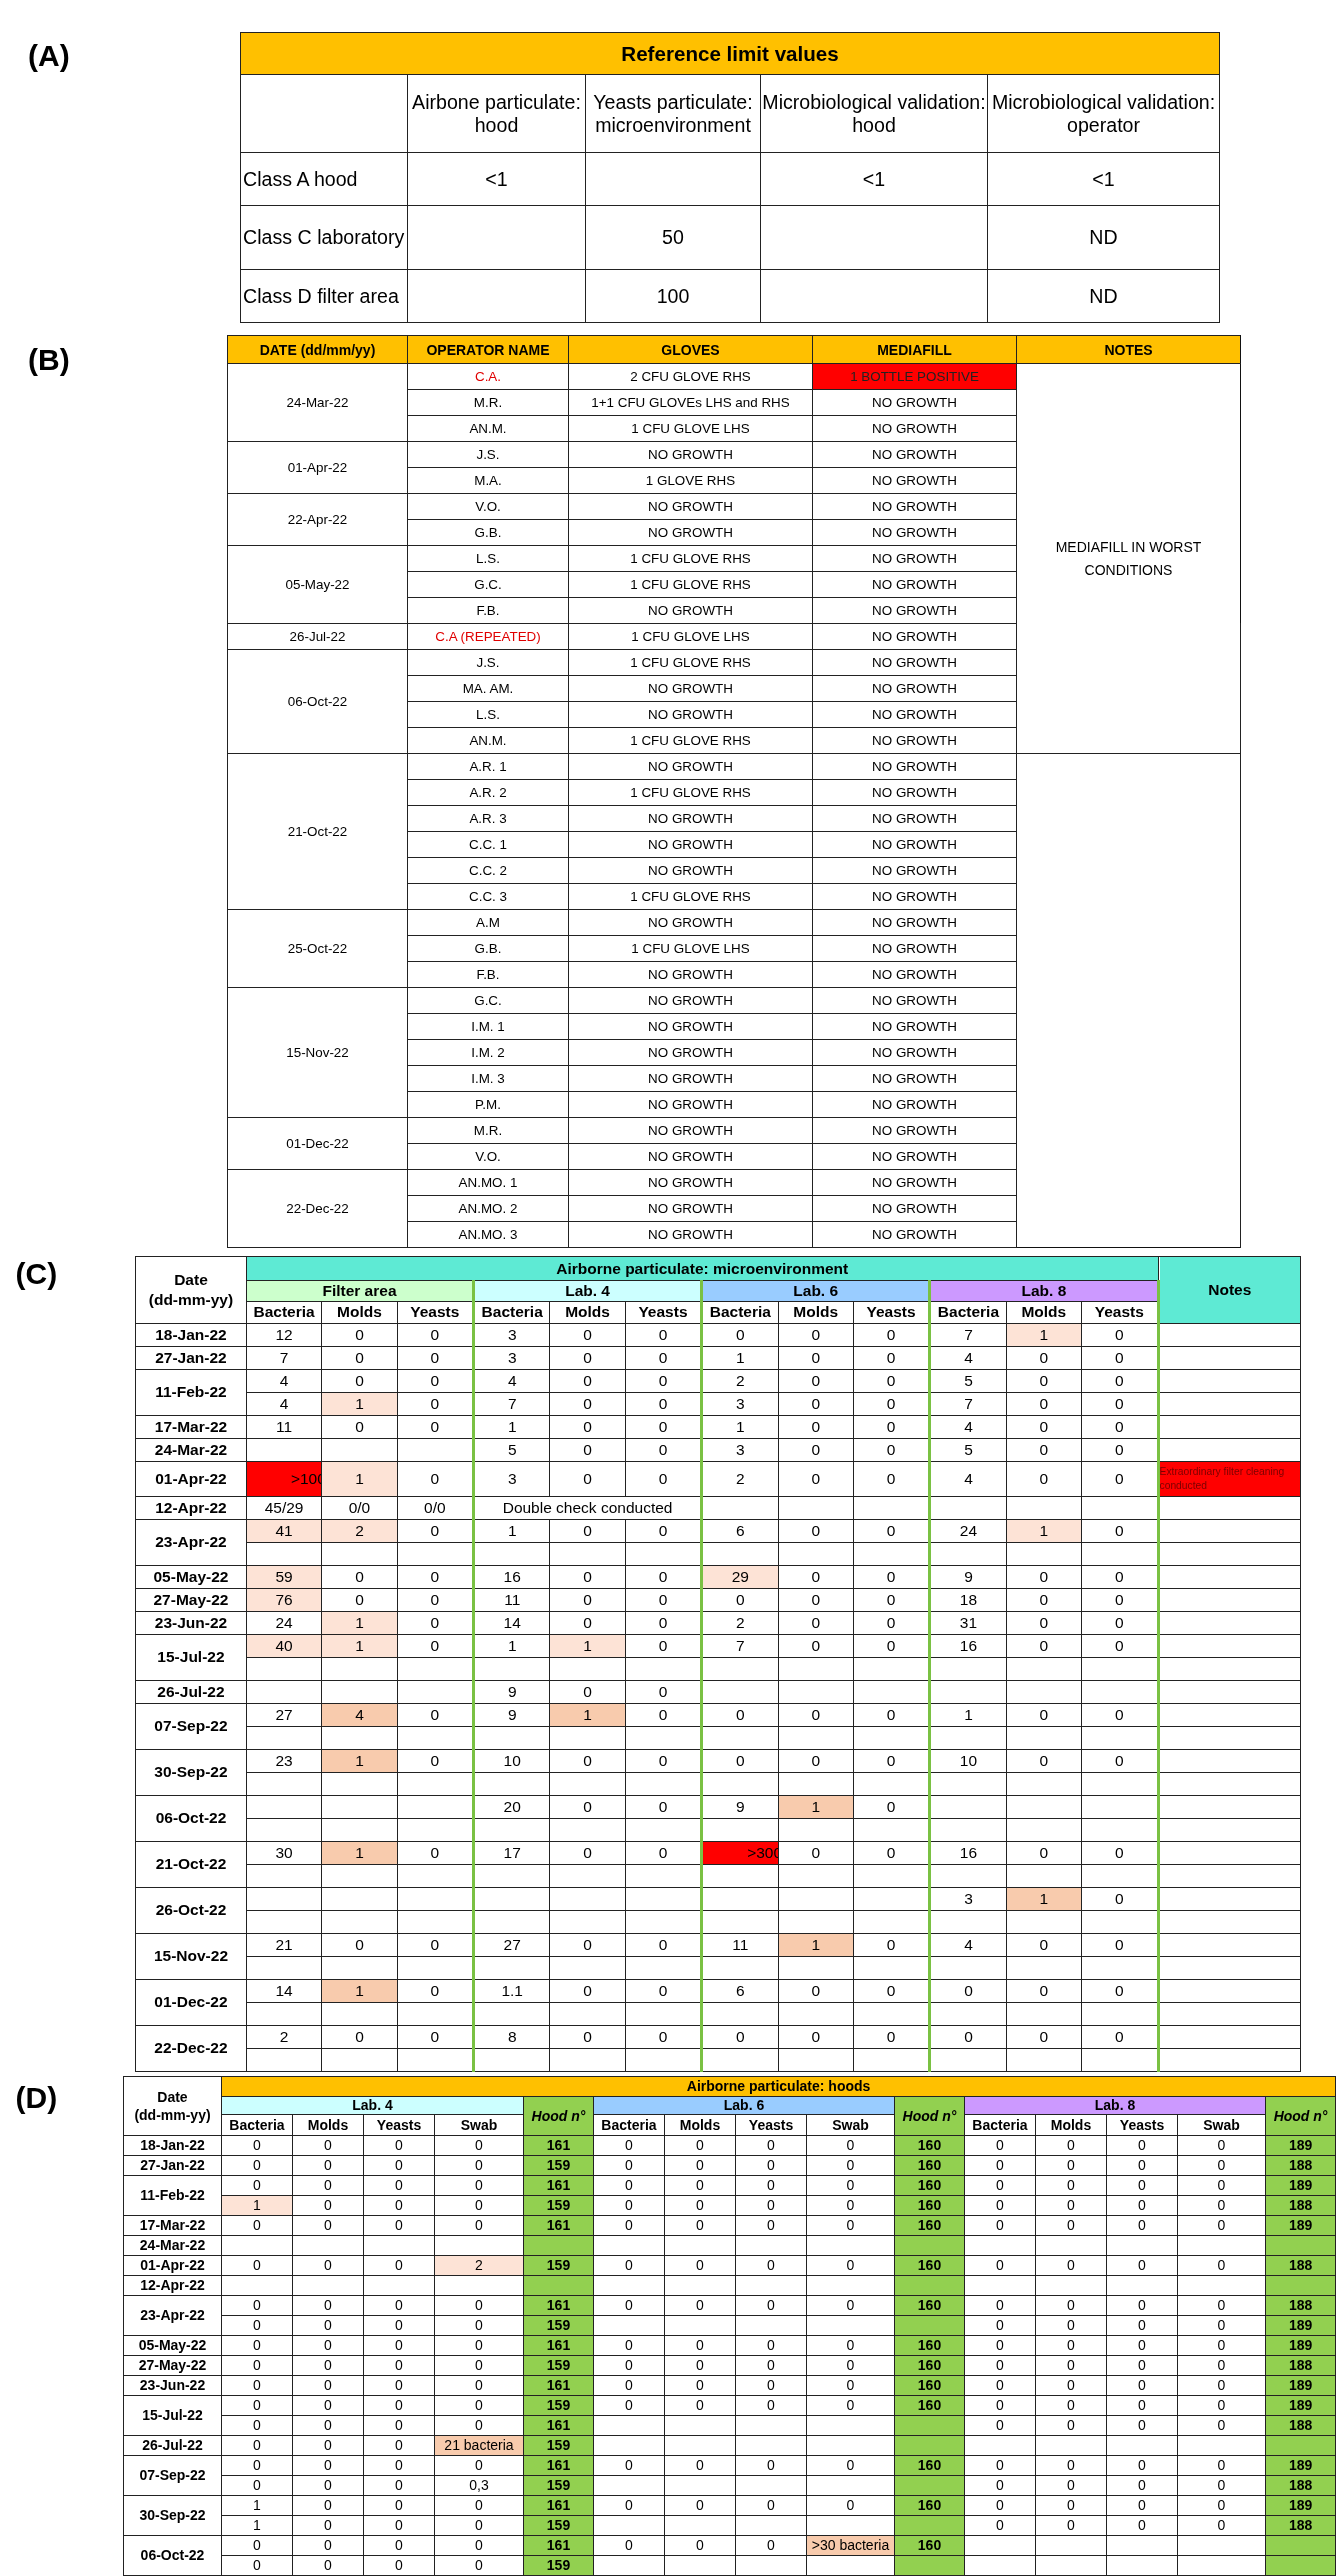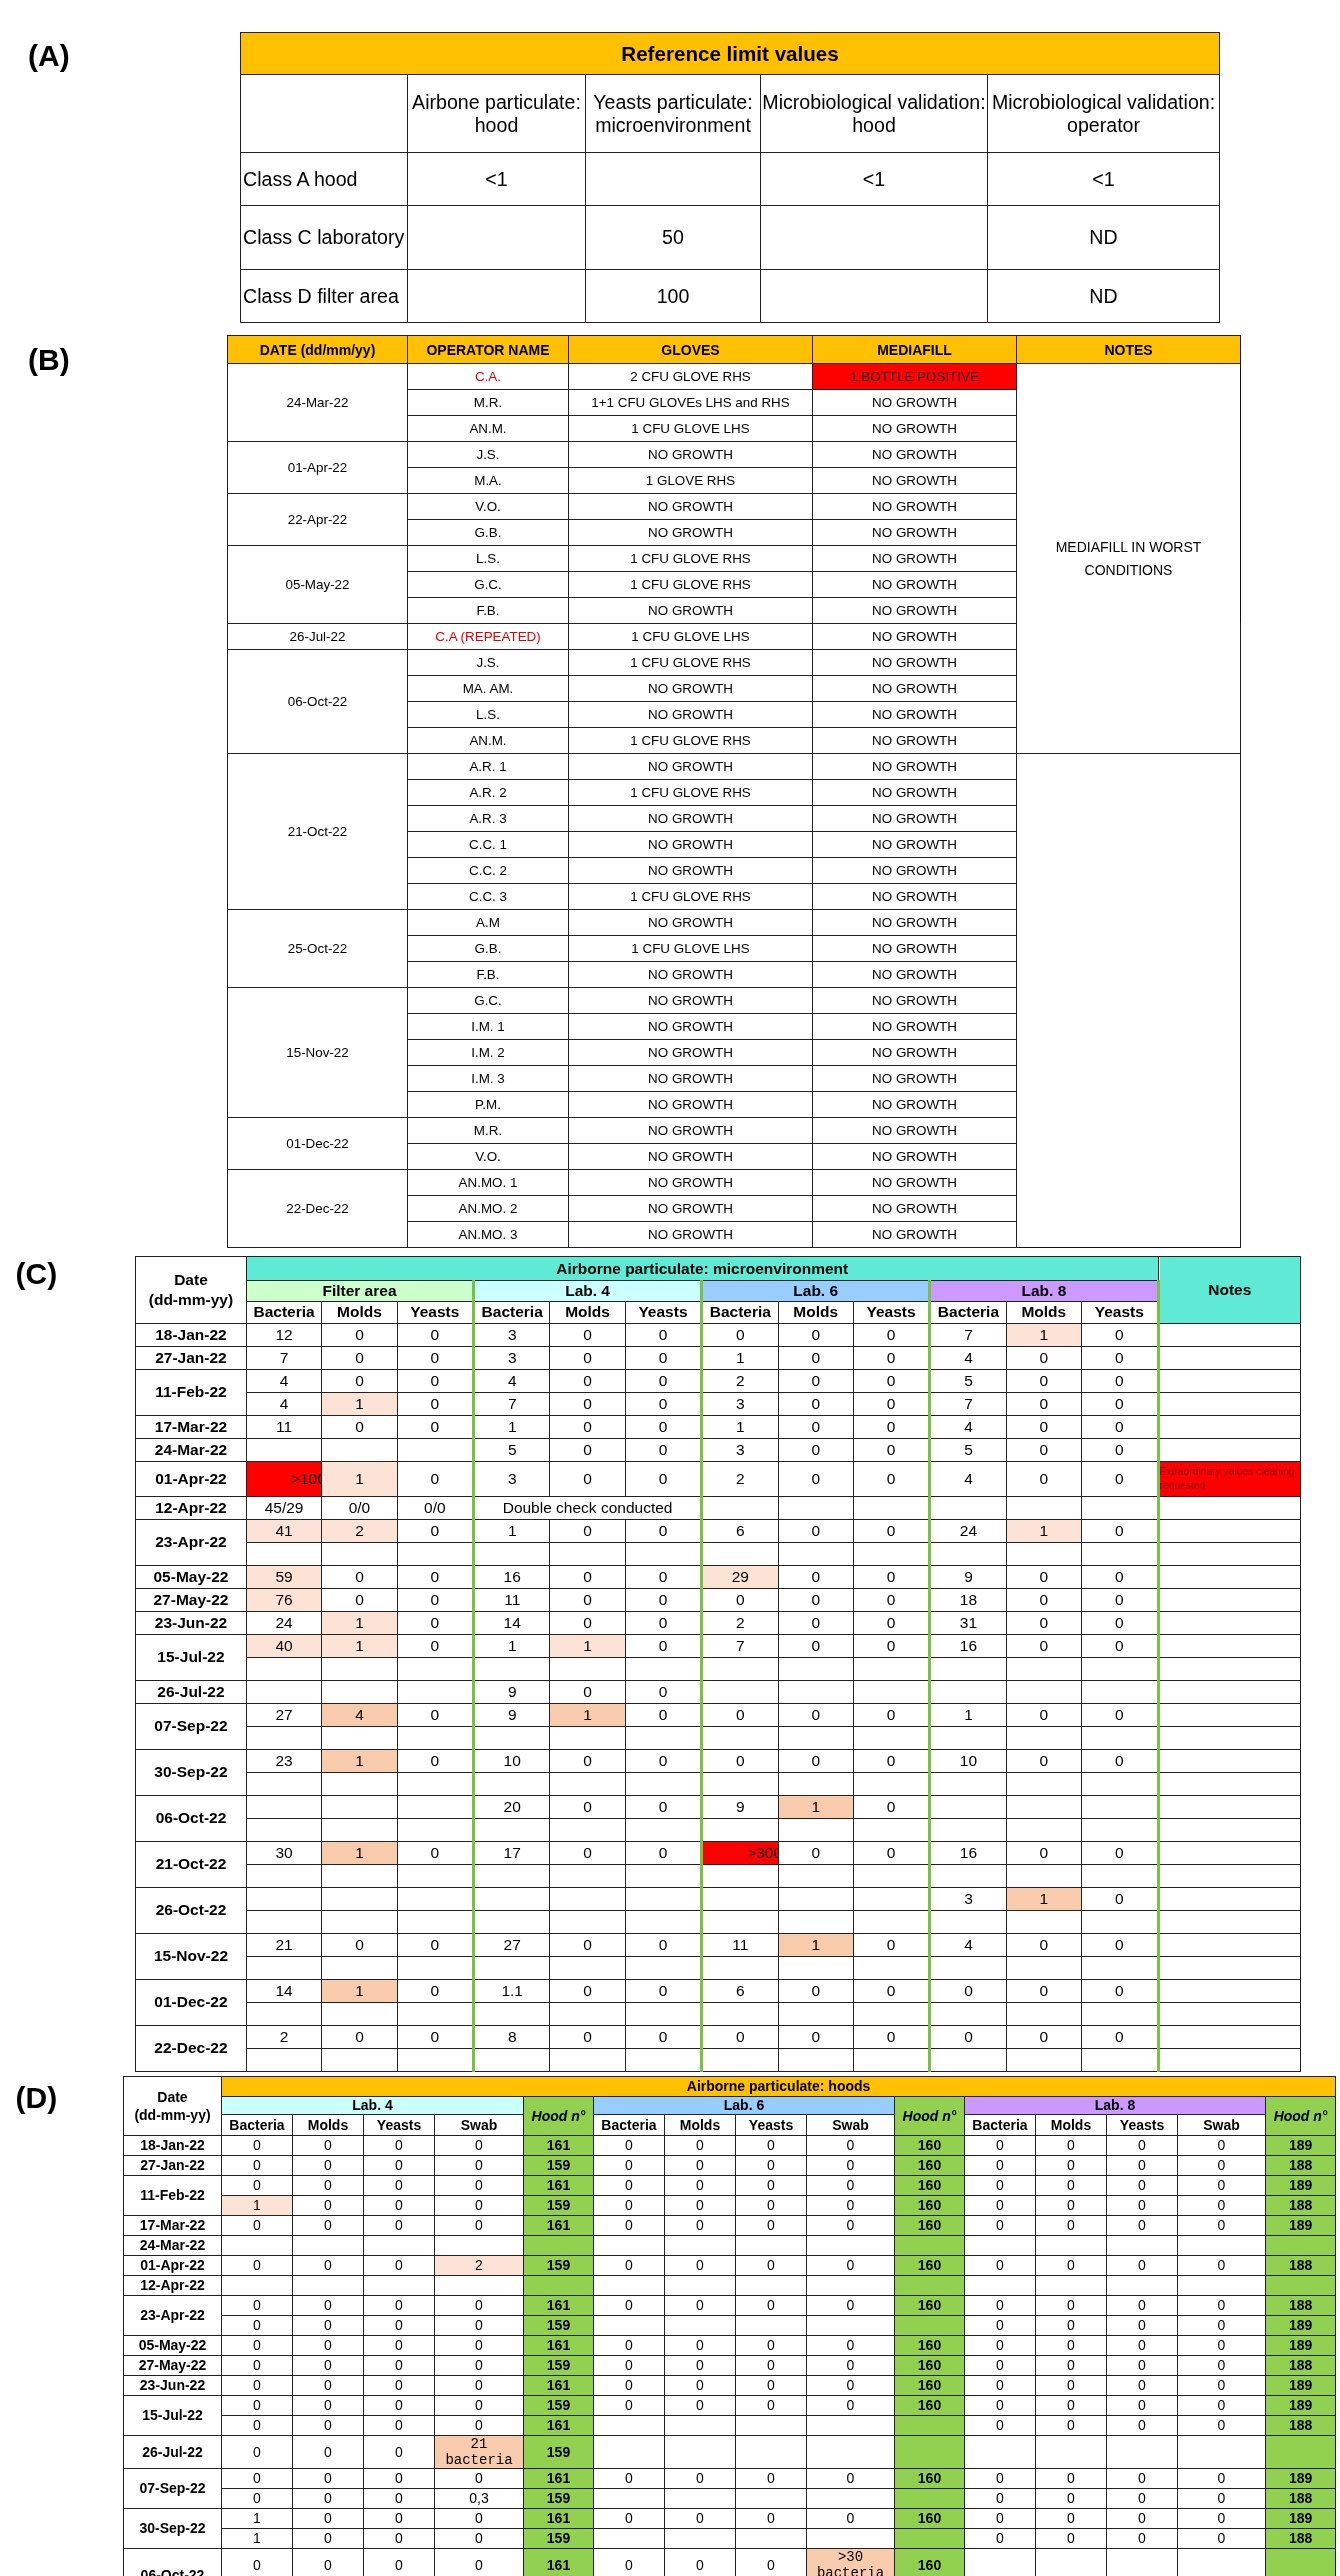--- a/index.html
+++ b/index.html
@@ -40,21 +40,21 @@
   #tD th{font-weight:bold;font-size:14px;}
   #tD .gold{background:#ffc000;}
   #tD .lab4{background:#ccffff;}
   #tD .lab6{background:#99ccff;}
   #tD .lab8{background:#cc99ff;}
   #tD .hood{background:#92d050;font-weight:bold;}
   #tD th.hood{font-style:italic;}
   #tD td{height:19px;}
   #tD td.date{font-weight:bold;}
   #tD td.pink{background:#fde3d6;}
-  #tD td.peach{background:#f8cbad;font-family:Liberation Mono, monospace;}
+  #tD td.peach{background:#f8cbad;}
 </style>
 </head>
 <body>
 
 <div class="panel-label" style="left:28px;top:39px">(A)</div>
 <div class="panel-label" style="left:28px;top:343px">(B)</div>
 <div class="panel-label" style="left:15.5px;top:1257px">(C)</div>
 <div class="panel-label" style="left:15.5px;top:2081px">(D)</div>
 
 <table id="tA">
@@ -451,21 +451,21 @@
         <td class="g">0</td>
         <td class="">3</td>
         <td class="">0</td>
         <td class="g">0</td>
         <td class="">2</td>
         <td class="">0</td>
         <td class="g">0</td>
         <td class="">4</td>
         <td class="">0</td>
         <td class="g">0</td>
-        <td class="note-alert">Extraordinary values cleaning requested</td>
+        <td class="note-alert">Extraordinary filter cleaning conducted</td>
       </tr>
       <tr>
         <td rowspan="1" class="date">12-Apr-22</td>
         <td>45/29</td>
         <td>0/0</td>
         <td class="g">0/0</td>
         <td colspan="3" class="g">Double check conducted</td>
         <td></td>
         <td></td>
         <td class="g"></td>

